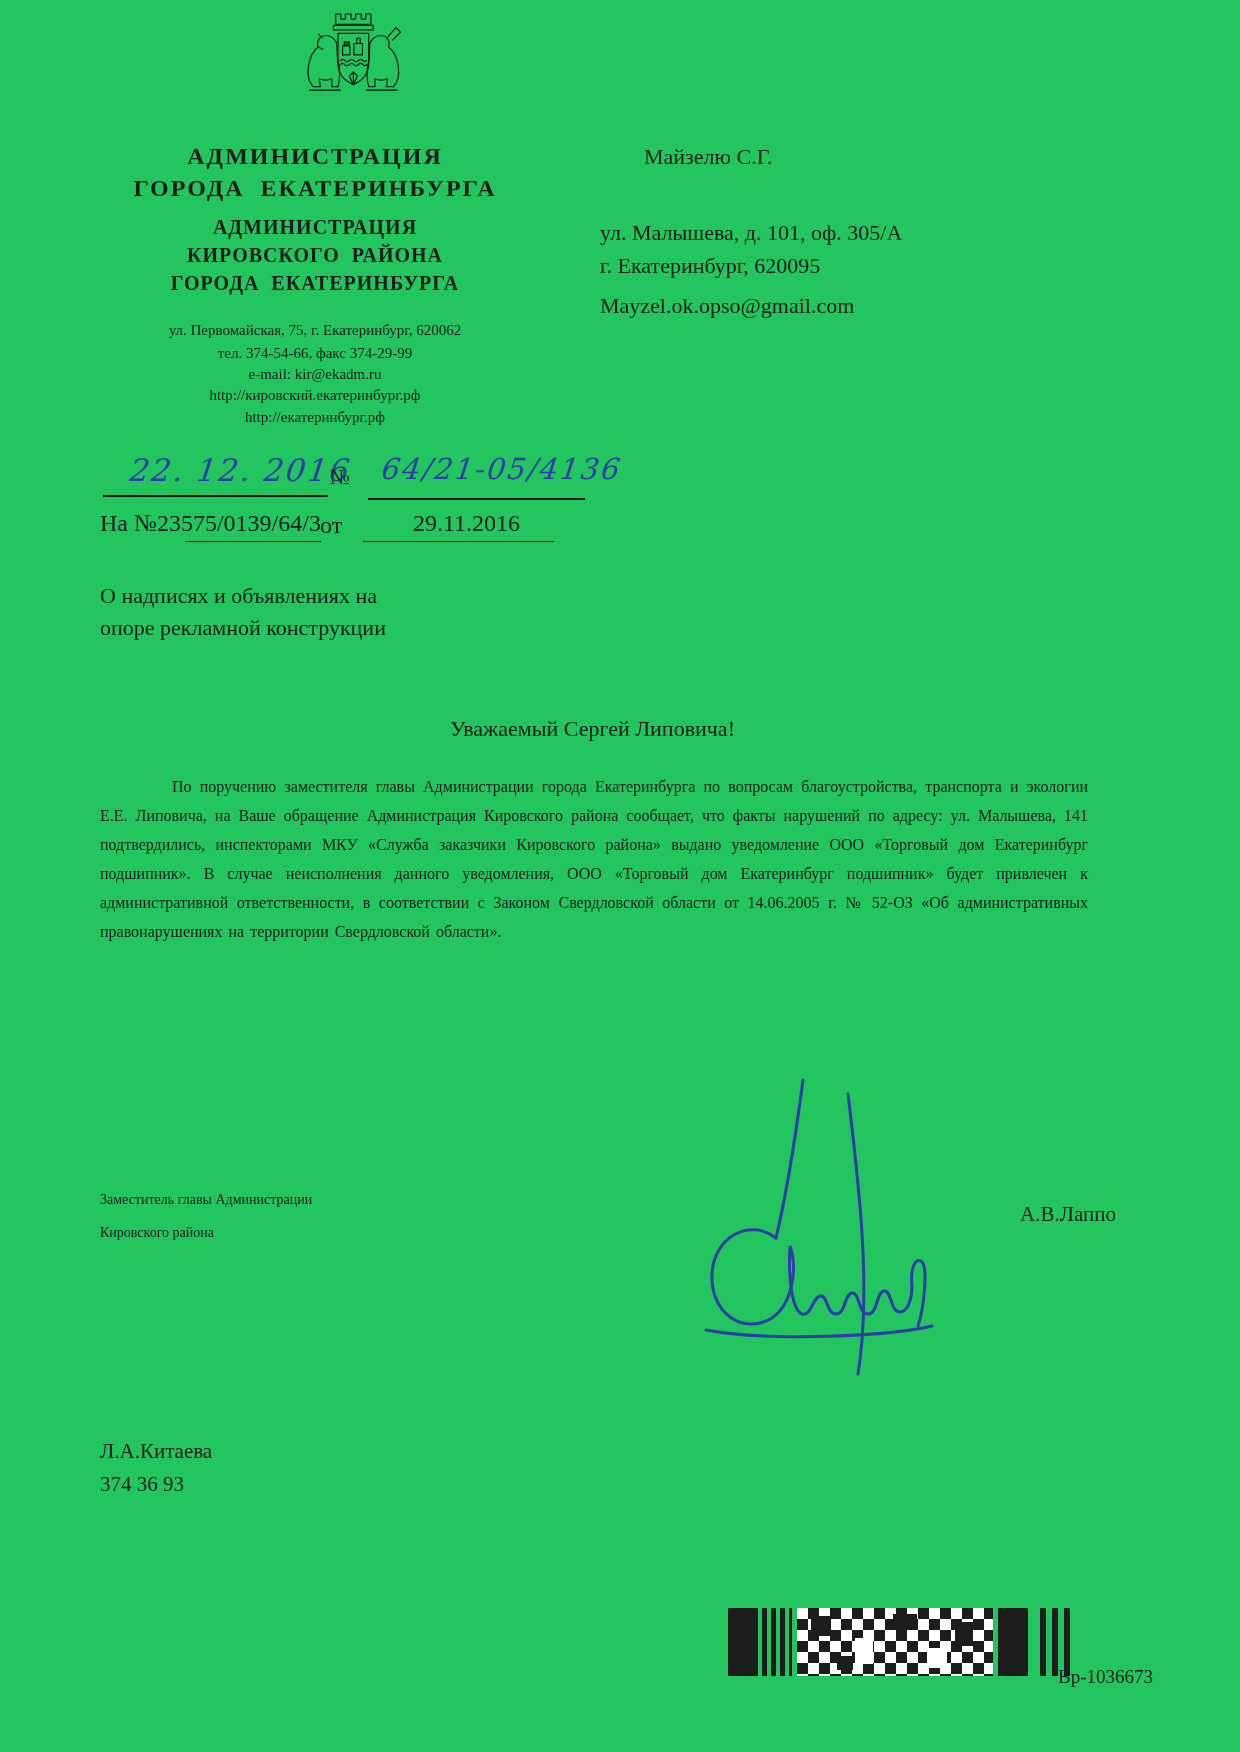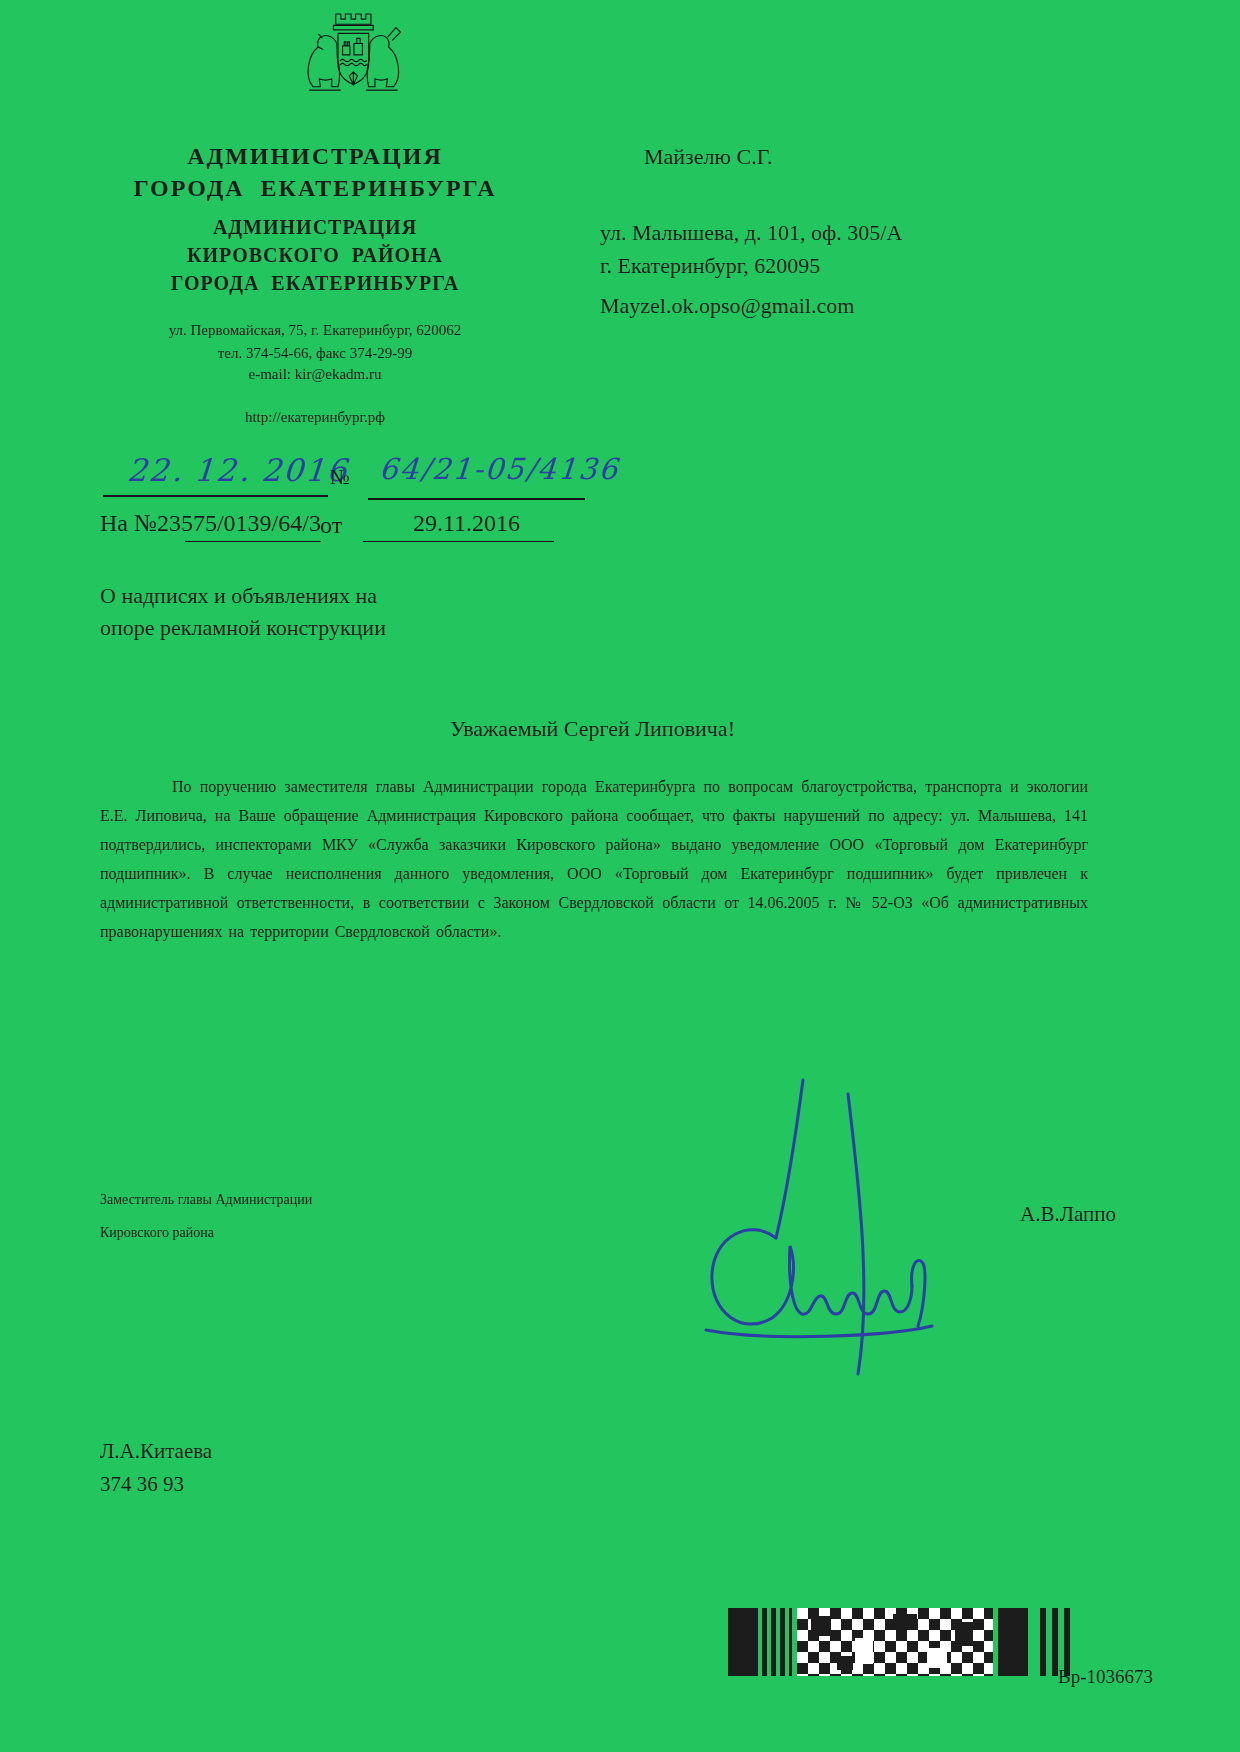--- a/index.html
+++ b/index.html
@@ -78,20 +78,21 @@
 
   <div class="abs center-col org1" style="top:143px;">АДМИНИСТРАЦИЯ</div>
   <div class="abs center-col org1" style="top:175px;">ГОРОДА ЕКАТЕРИНБУРГА</div>
   <div class="abs center-col org2" style="top:216px;">АДМИНИСТРАЦИЯ</div>
   <div class="abs center-col org2" style="top:244px;">КИРОВСКОГО РАЙОНА</div>
   <div class="abs center-col org2" style="top:272px;">ГОРОДА ЕКАТЕРИНБУРГА</div>
 
   <div class="abs center-col addr" style="top:320px;">ул. Первомайская, 75, г. Екатеринбург, 620062</div>
   <div class="abs center-col addr" style="top:343px;">тел. 374-54-66, факс 374-29-99</div>
   <div class="abs center-col addr" style="top:364px;">e-mail: kir@ekadm.ru</div>
+  <div class="abs center-col addr" style="top:385px;">http://кировский.екатеринбург.рф</div>
   <div class="abs center-col addr" style="top:407px;">http://екатеринбург.рф</div>
 
   <div class="abs hand" style="left:130px;top:452px;font-size:31px;">22. 12. 2016</div>
   <div class="abs" style="left:330px;top:465px;font-size:21px;">№</div>
   <div class="abs hand" style="left:382px;top:452px;font-size:29px;">64/21-05/4136</div>
   <div class="abs rule" style="left:103px;top:495px;width:225px;"></div>
   <div class="abs rule" style="left:368px;top:498px;width:217px;"></div>
 
   <div class="abs plain" style="left:100px;top:510px;">На №23575/0139/64/3</div>
   <div class="abs plain" style="left:320px;top:512px;">от</div>

